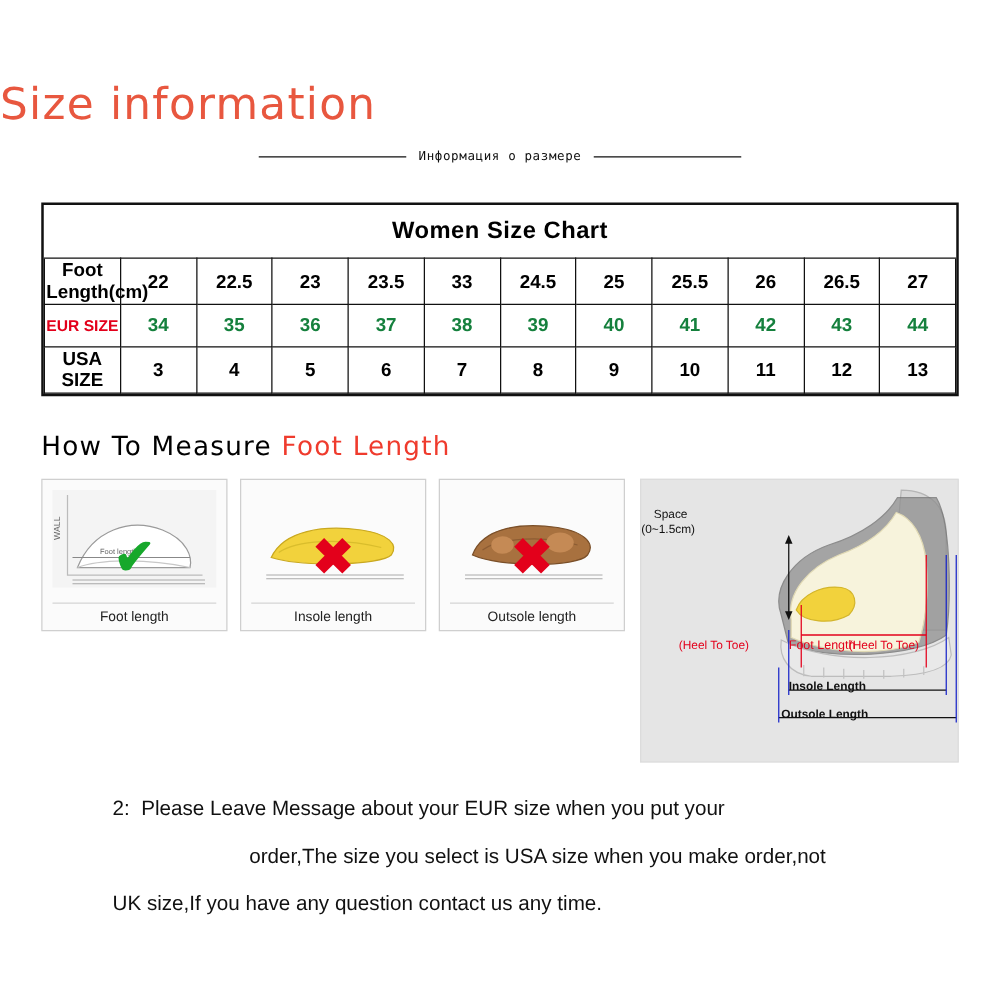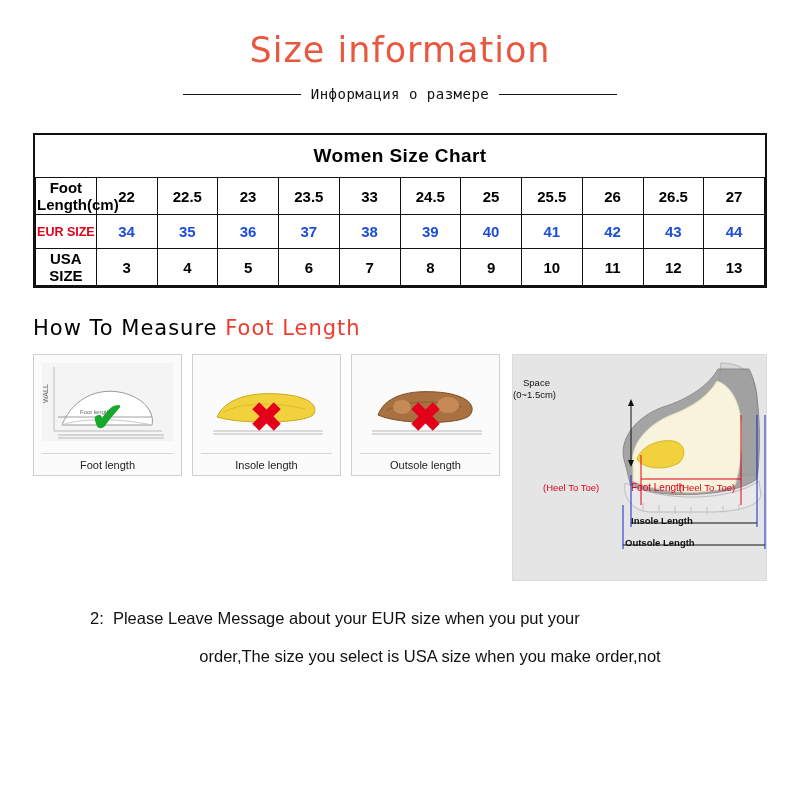--- a/index.html
+++ b/index.html
@@ -11,22 +11,22 @@
     width: 800px;
     height: 800px;
     font-family: "Liberation Sans", sans-serif;
     color: #000;
     position: relative;
     overflow: hidden;
   }
 
   
   .header {
-    text-align: center;
-    padding-top: 30px;
+    text-align: left;
+    padding-top: 64px;
   }
   .title {
     font-family: "DejaVu Sans", sans-serif;
     font-size: 35px;
     color: #e8573f;
     letter-spacing: 1px;
     font-weight: normal;
   }
   .subtitle-wrap {
     margin-top: 16px;
@@ -35,21 +35,21 @@
     justify-content: center;
     gap: 10px;
   }
   .sub-line {
     height: 1px;
     background: #111;
     width: 118px;
   }
   .subtitle {
     font-family: "DejaVu Sans Mono", monospace;
-    font-size: 14px;
+    font-size: 10px;
     color: #111;
     letter-spacing: 0.5px;
     white-space: nowrap;
   }
 
   
   .table-wrap {
     margin: 31px 33px 0 33px;
     border: 2px solid #111;
   }
@@ -71,21 +71,21 @@
     height: 40px;
     font-family: Liberation Sans, sans-serif;
     font-size: 19px;
     letter-spacing: 0.4px;
   }
   td.rowlabel {
     font-size: 12.5px;
     letter-spacing: 0px;
     margin-top: 44px;
   }
-  .eur-row td { color: #1d4ed8; }
+  .eur-row td { color: #15803d; }
   .eur-row td.rowlabel { color: #e3001b; font-size: 12.5px; }
   td.col0 { width: 104px; }
 
   
   .measure-title {
     margin: 28px 0 0 33px;
     font-size: 21px;
     font-family: "DejaVu Sans", sans-serif;
     letter-spacing: 1px;
   }
@@ -338,13 +338,16 @@
   </div>
 </div>
 
 <div class="notice">
   <div class="notice-line2">
     <span>2:</span>&nbsp;&nbsp;<span>Please Leave Message about your EUR size when you put your</span>
   </div>
   <div class="notice-line3">
     <span>order,The size you select is USA size when you make order,not</span>
   </div>
+  <div class="notice-line4">
+    <span>UK size,If you have any question  contact us any time.</span>
+  </div>
 </div>
 
 </body></html>

